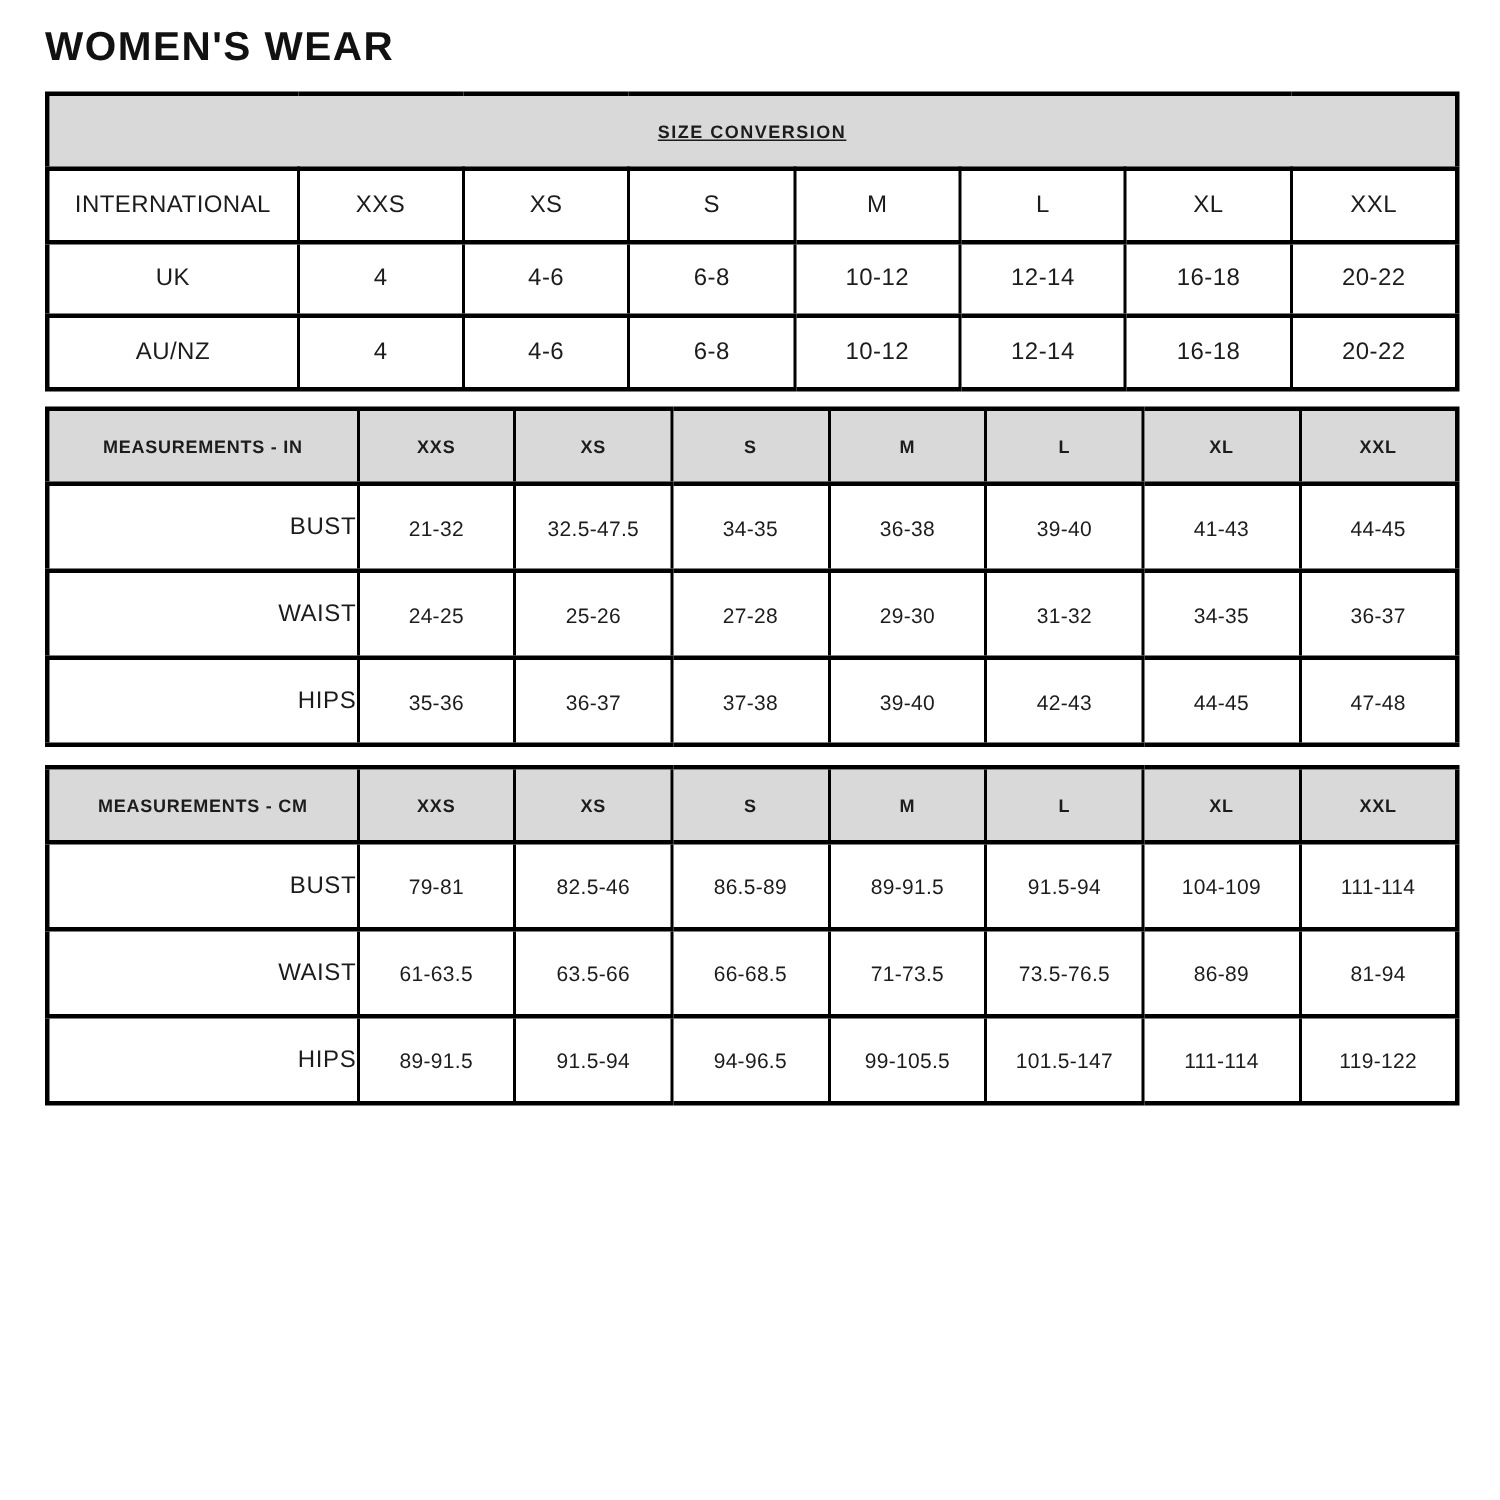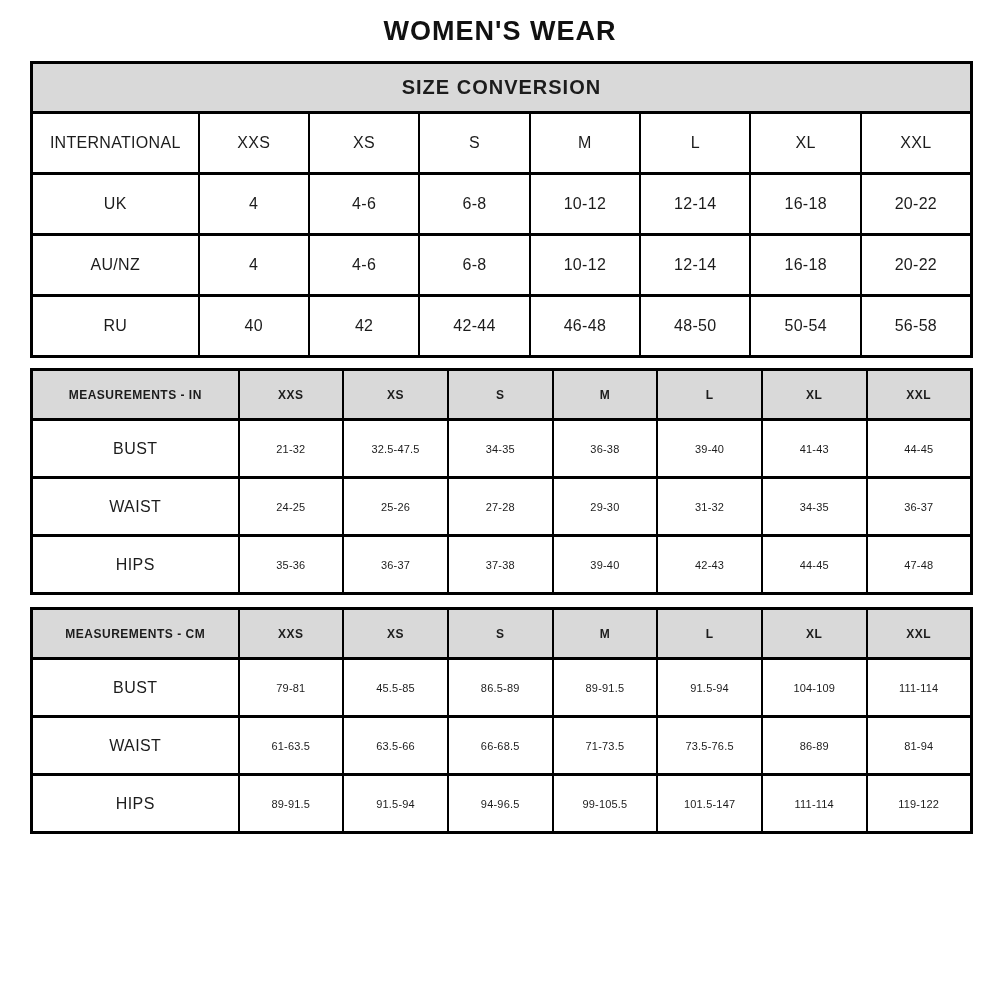--- a/index.html
+++ b/index.html
@@ -9,21 +9,21 @@
   }
   *{box-sizing:border-box;margin:0;padding:0;}
   html,body{background:#ffffff;}
   body{
     width:1000px;height:1000px;
     font-family:"Liberation Sans","DejaVu Sans",sans-serif;
     color:var(--text);
   }
   .page{padding:12px 30px 0 30px;}
   .title{
-    text-align:center;
+    text-align:left;
     font-size:27px;
     font-weight:700;
     letter-spacing:1px;
     color:#111;
     margin:4px 0 14px 0;
   }
   table.tbl{
     width:940px;
     border-collapse:collapse;
     table-layout:fixed;
@@ -43,47 +43,49 @@
   }
   
   .c-label-1{width:167px;}
   .c-size-1{width:110.4px;}
   .c-label-2{width:207px;}
   .c-size-2{width:104.7px;}
   
   .banner{
     background:var(--header-bg);
     height:50px;
-    font-size:20px;
+    font-size:12px;
     font-weight:700;
     letter-spacing:1px;
+    text-decoration:underline;
   }
   
   .t-conv td{
-    height:61px;
+    height:49px;
     font-size:16px;
     font-weight:400;
     letter-spacing:0.3px;
   }
   
   .t-meas th.head{
     background:var(--header-bg);
     height:50px;
     font-size:12px;
     font-weight:700;
     letter-spacing:0.5px;
   }
   .t-meas td{height:58px;}
   .t-meas td.label-cell{
     font-size:16px;
     font-weight:400;
     letter-spacing:0.4px;
+    text-align:right;
   }
   .t-meas td.value-cell{
-    font-size:11px;
+    font-size:14px;
     font-weight:400;
     letter-spacing:0.2px;
   }
 </style>
 </head>
 <body>
 
 <main class="page">
 
   <h1 class="title">WOMEN'S WEAR</h1>
@@ -121,30 +123,20 @@
         </tr>
         <tr>
           <td class="label-cell">AU/NZ</td>
           <td class="value-cell">4</td>
           <td class="value-cell">4-6</td>
           <td class="value-cell">6-8</td>
           <td class="value-cell">10-12</td>
           <td class="value-cell">12-14</td>
           <td class="value-cell">16-18</td>
           <td class="value-cell">20-22</td>
-        </tr>
-        <tr>
-          <td class="label-cell">RU</td>
-          <td class="value-cell">40</td>
-          <td class="value-cell">42</td>
-          <td class="value-cell">42-44</td>
-          <td class="value-cell">46-48</td>
-          <td class="value-cell">48-50</td>
-          <td class="value-cell">50-54</td>
-          <td class="value-cell">56-58</td>
         </tr>
       </tbody>
   </table>
 
   <table class="tbl t-meas">
     <colgroup>
       <col class="c-label-2">
       <col span="7" class="c-size-2">
     </colgroup>
     <thead>
@@ -207,21 +199,21 @@
           <th class="head">M</th>
           <th class="head">L</th>
           <th class="head">XL</th>
           <th class="head">XXL</th>
         </tr>
     </thead>
     <tbody>
         <tr>
           <td class="label-cell">BUST</td>
           <td class="value-cell">79-81</td>
-          <td class="value-cell">45.5-85</td>
+          <td class="value-cell">82.5-46</td>
           <td class="value-cell">86.5-89</td>
           <td class="value-cell">89-91.5</td>
           <td class="value-cell">91.5-94</td>
           <td class="value-cell">104-109</td>
           <td class="value-cell">111-114</td>
         </tr>
         <tr>
           <td class="label-cell">WAIST</td>
           <td class="value-cell">61-63.5</td>
           <td class="value-cell">63.5-66</td>

